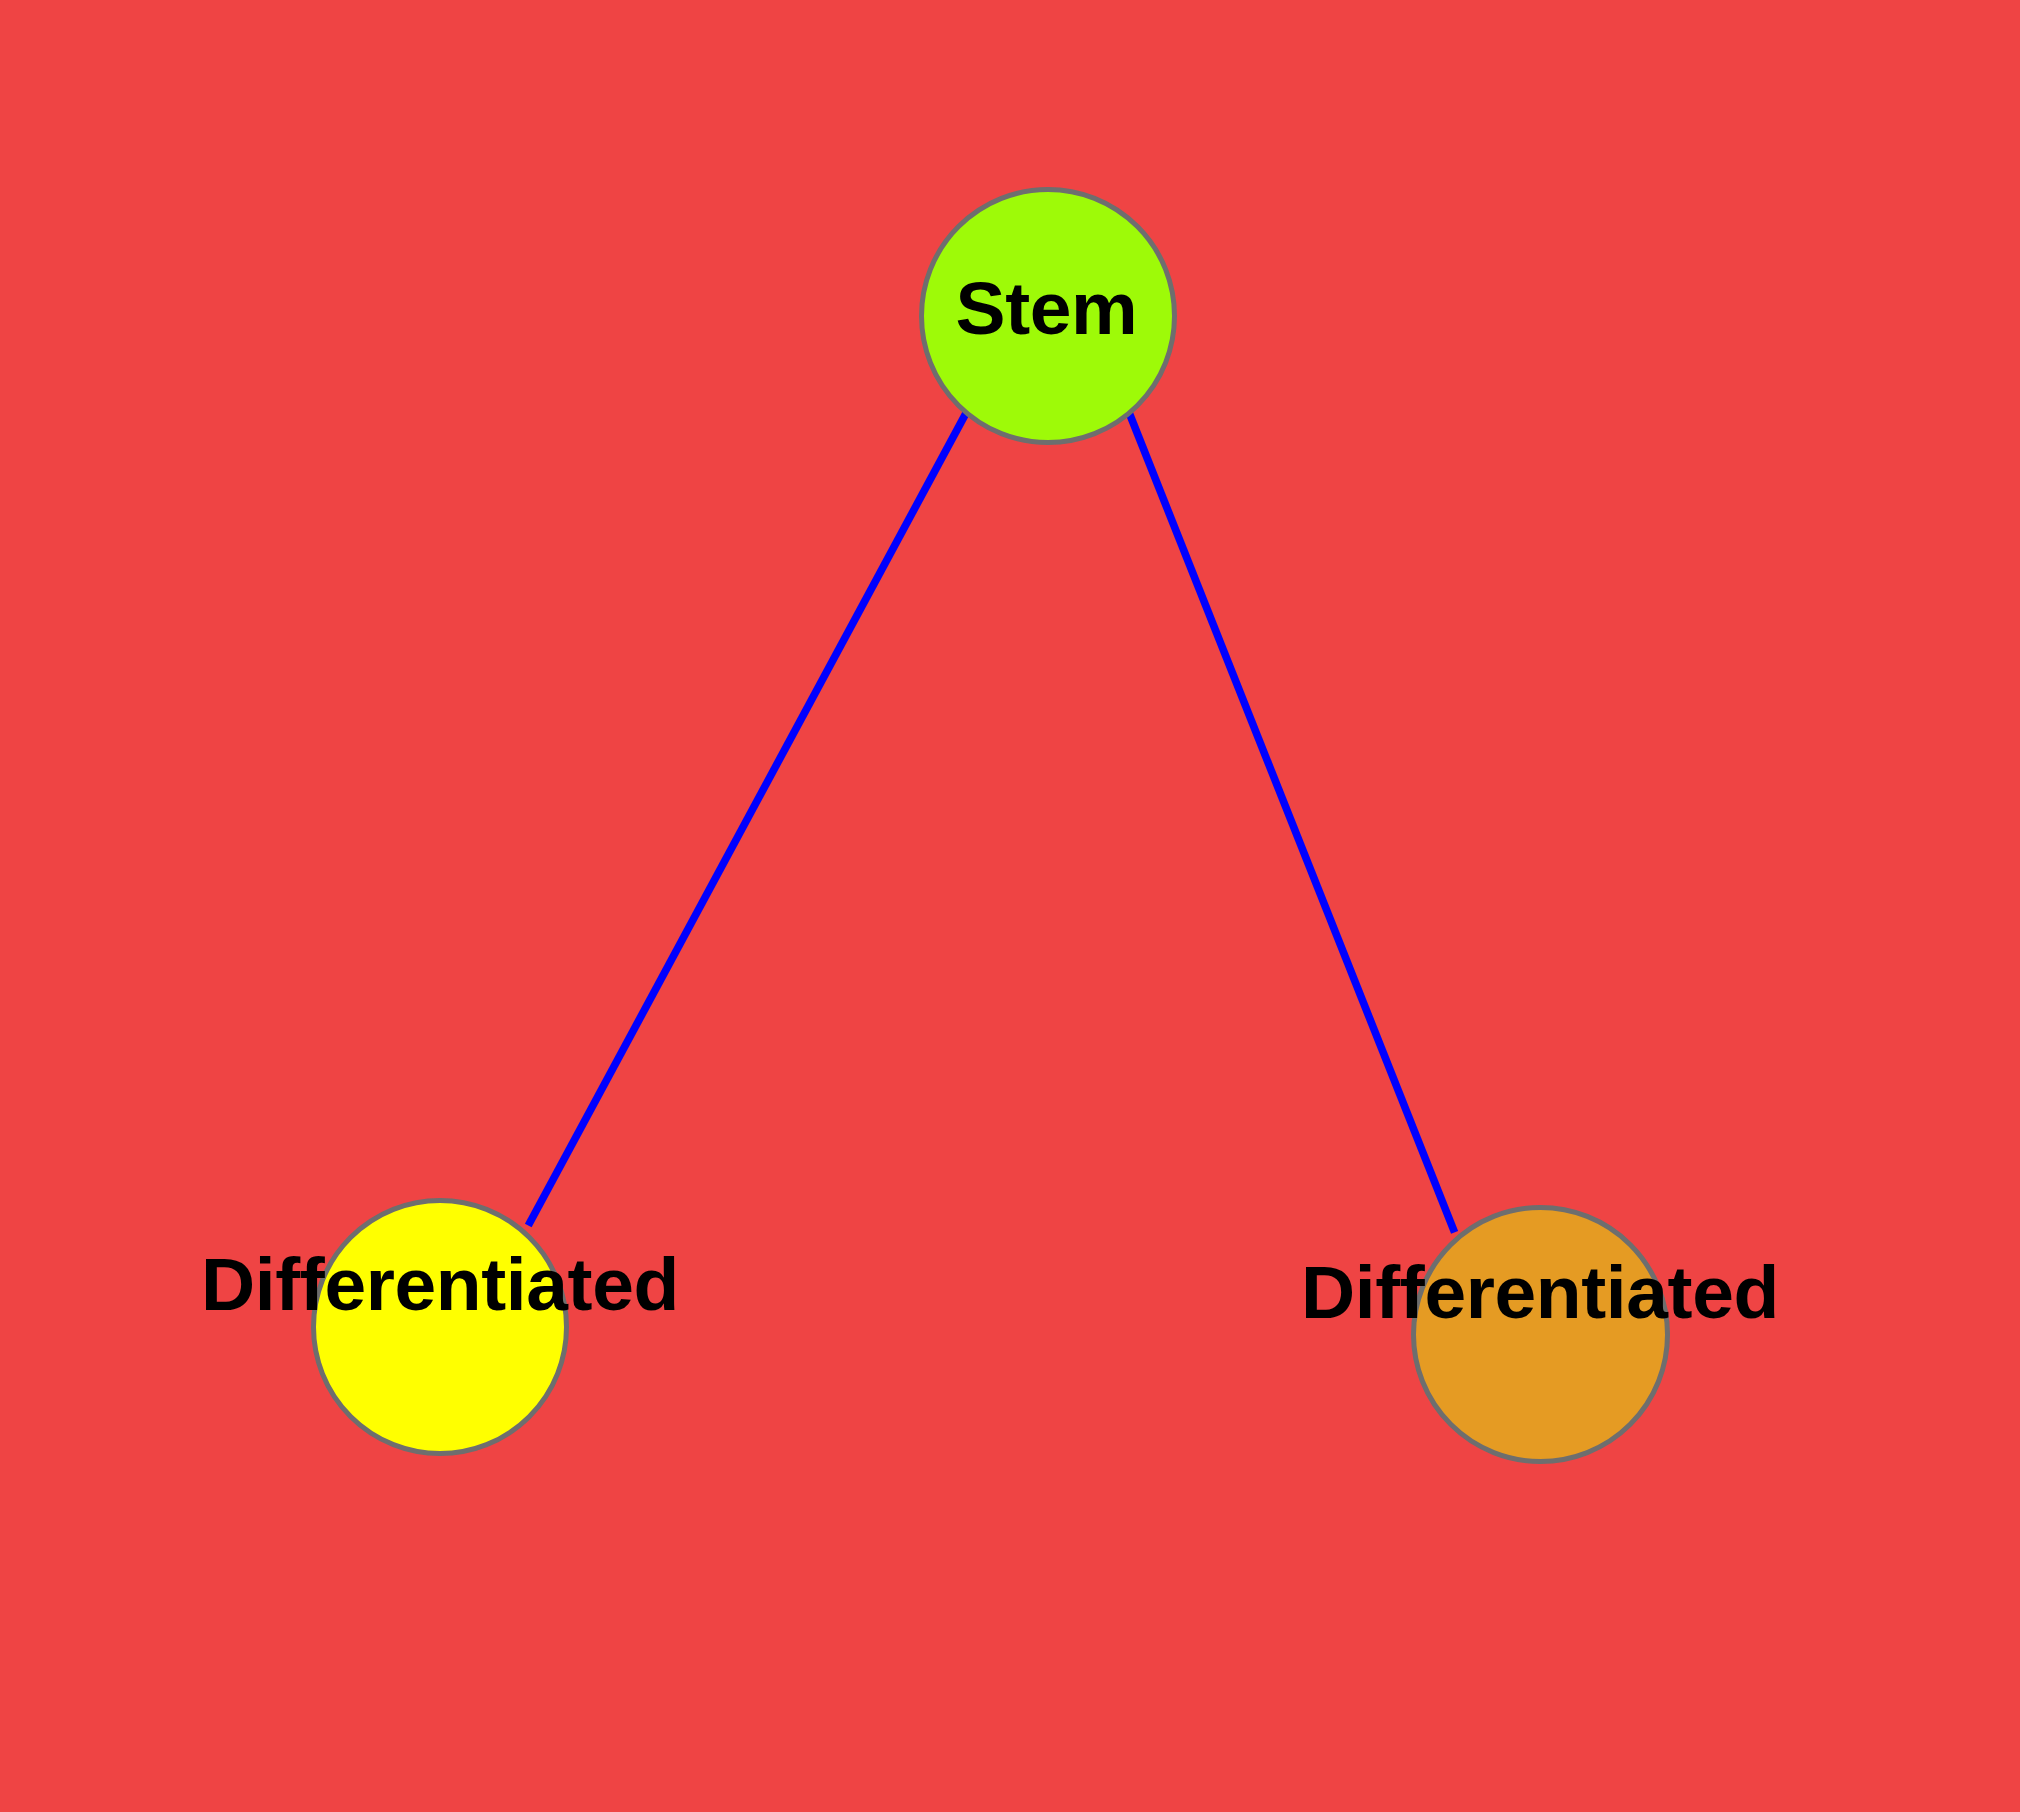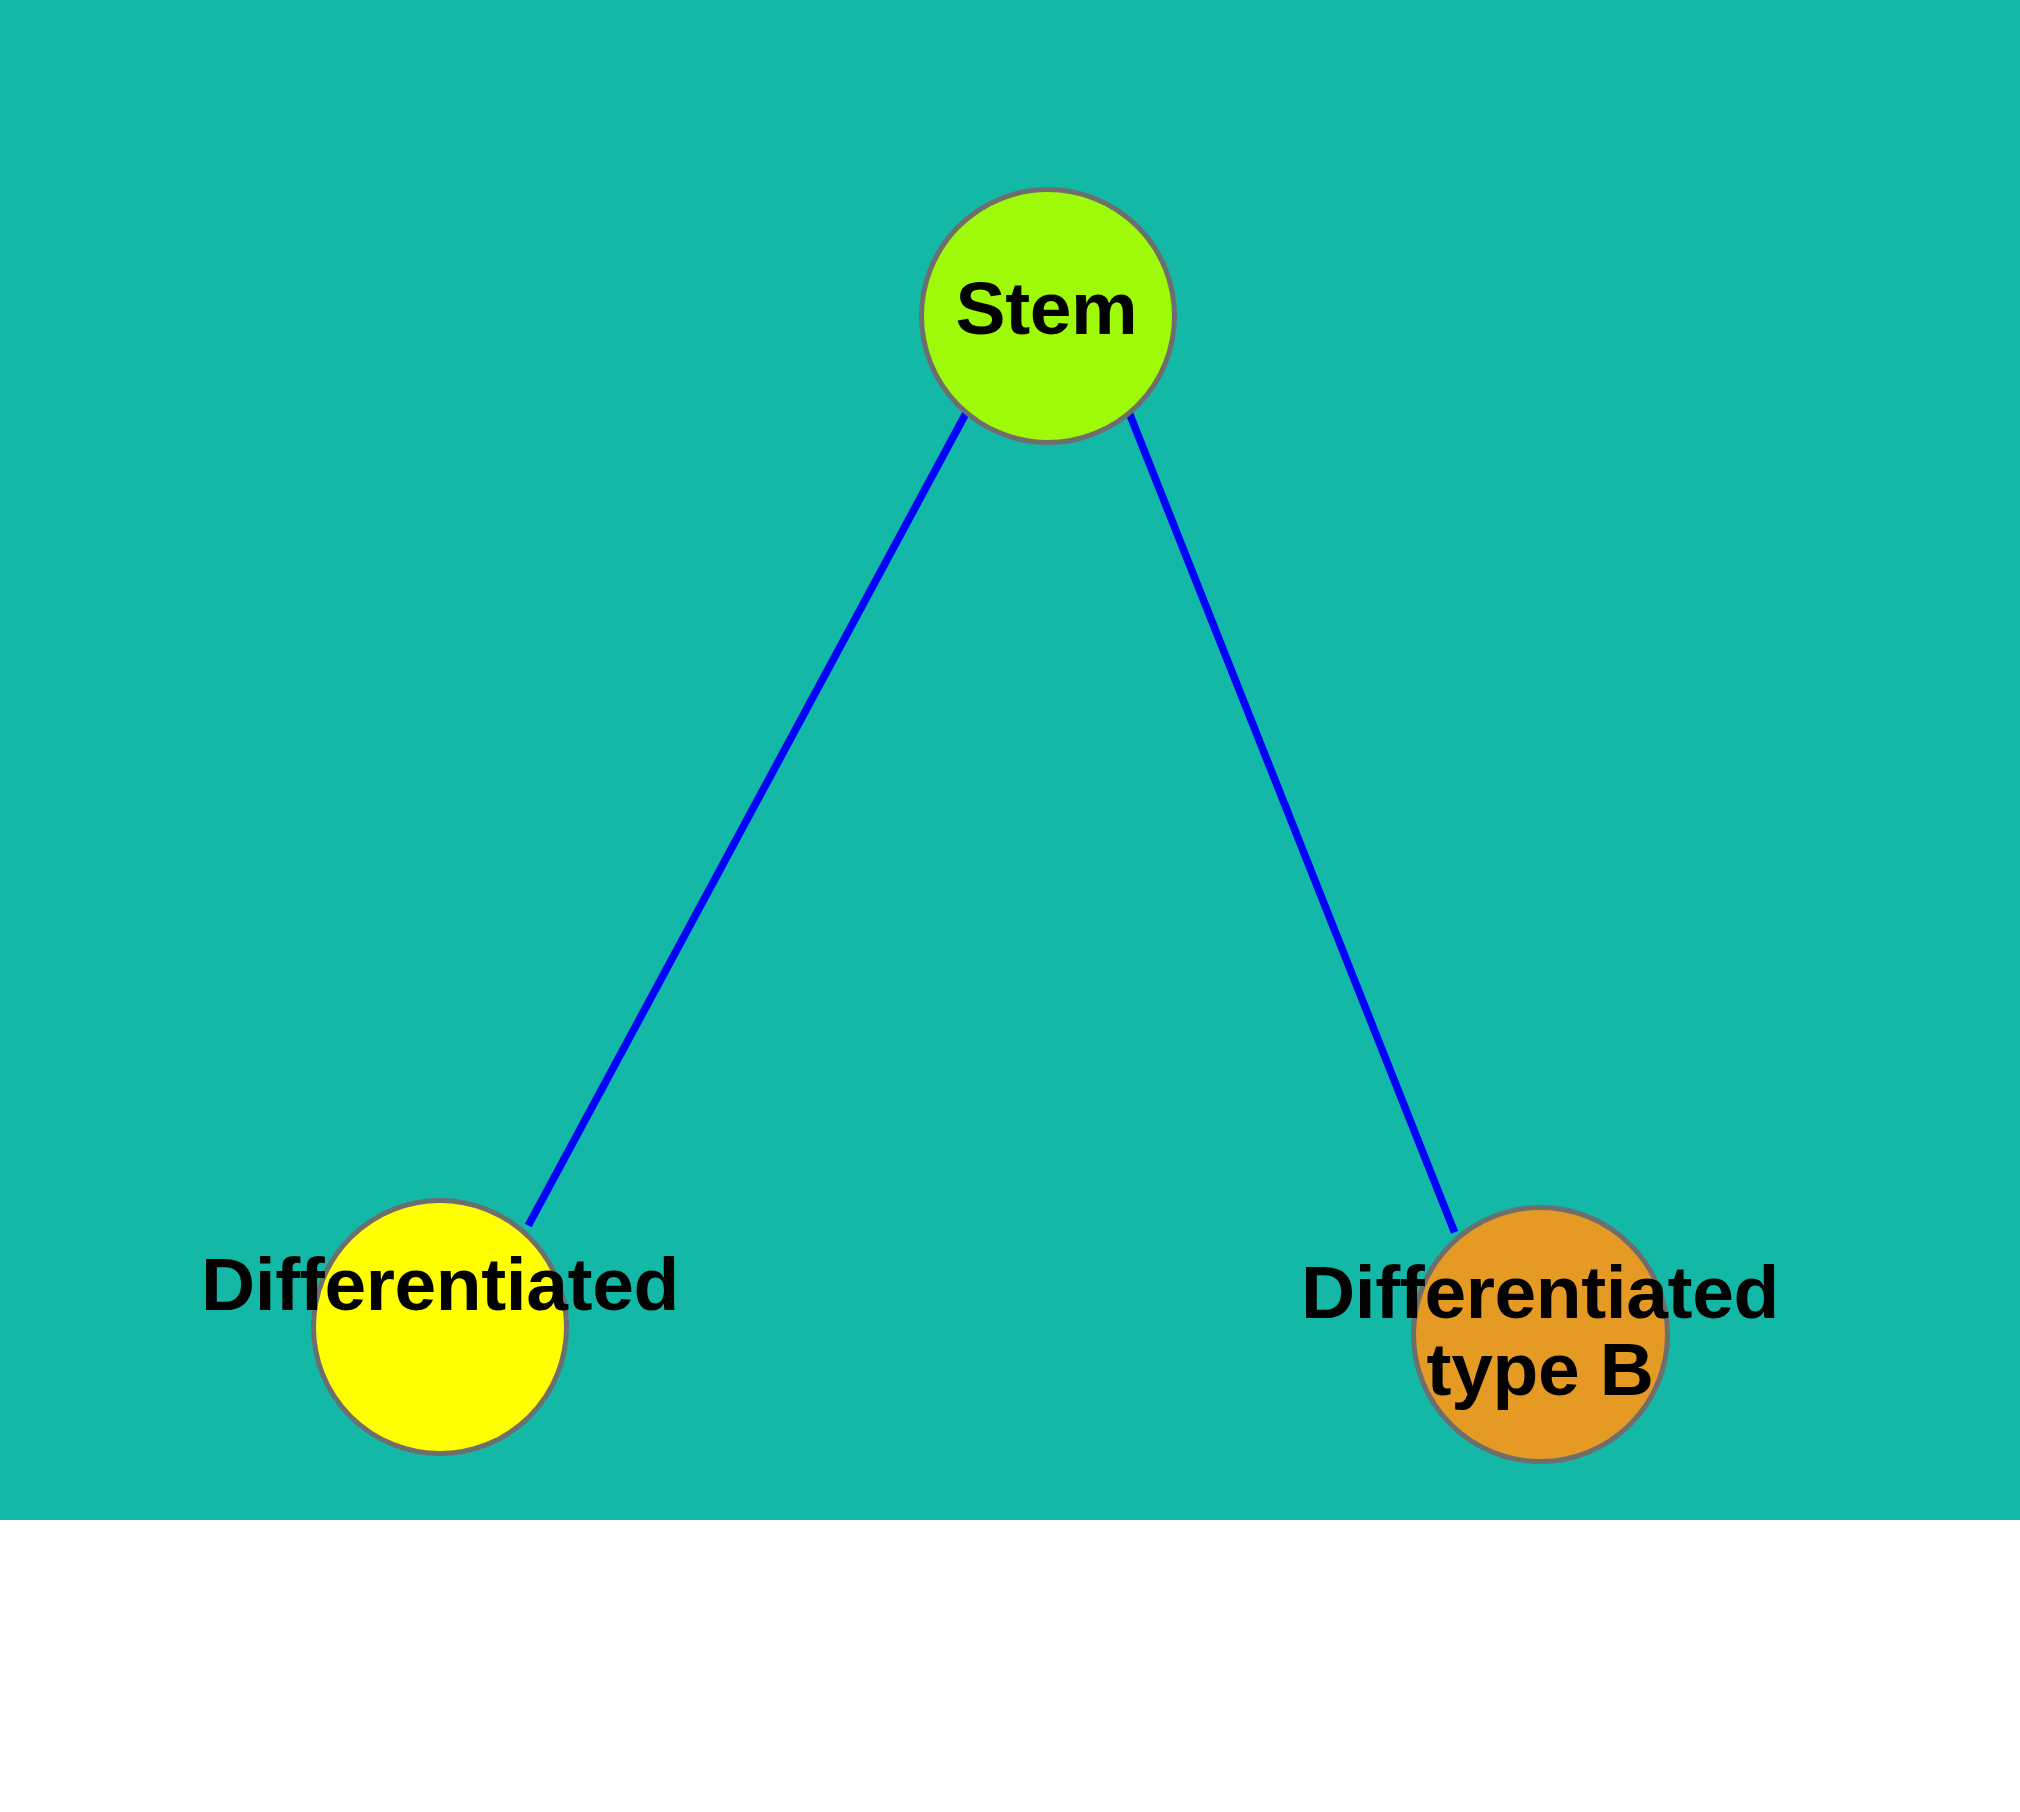--- a/index.html
+++ b/index.html
@@ -8,22 +8,22 @@
   }
   body {
     width: 2021px;
     height: 1812px;
     overflow: hidden;
     font-family: "Liberation Sans", sans-serif;
   }
   #diagram-canvas {
     position: relative;
     width: 2021px;
-    height: 1520px;
-    background: #14b8a6;
+    height: 1812px;
+    background: #ef4444;
   }
   #edge-layer {
     position: absolute;
     left: 0;
     top: 0;
     width: 2021px;
     height: 1812px;
   }
   .node {
     position: absolute;
@@ -93,16 +93,16 @@
   </svg>
 
   <div class="node" id="node-stem"></div>
   <div class="node" id="node-diff-a"></div>
   <div class="node" id="node-diff-b"></div>
 
   <div class="node-label" id="label-stem"><span>Stem</span></div>
 
   <div class="node-label" id="label-diff-a"><span>Differentiated</span><br></div>
 
-  <div class="node-label" id="label-diff-b"><span>Differentiated</span><br><span>type B</span></div>
+  <div class="node-label" id="label-diff-b"><span>Differentiated</span><br></div>
 
 </div>
 
 
 </body></html>

